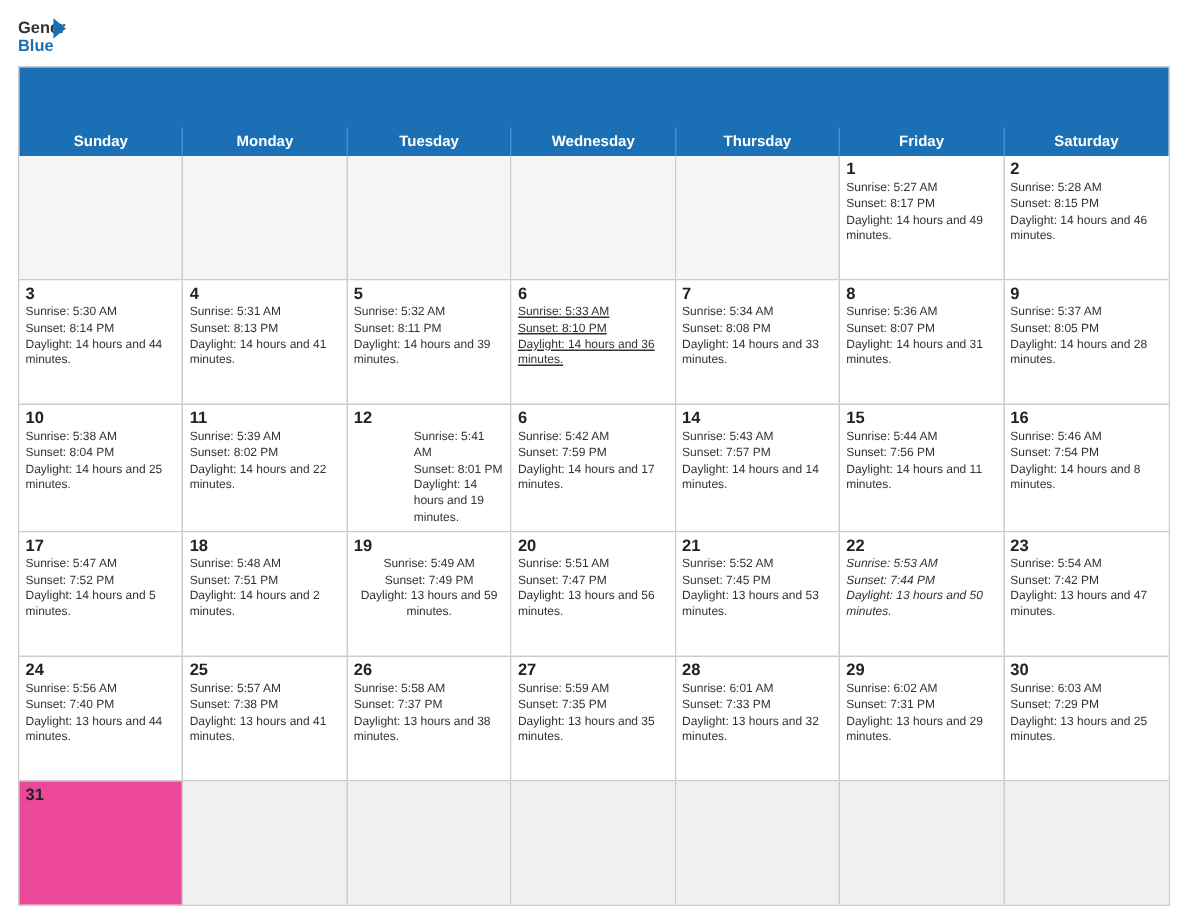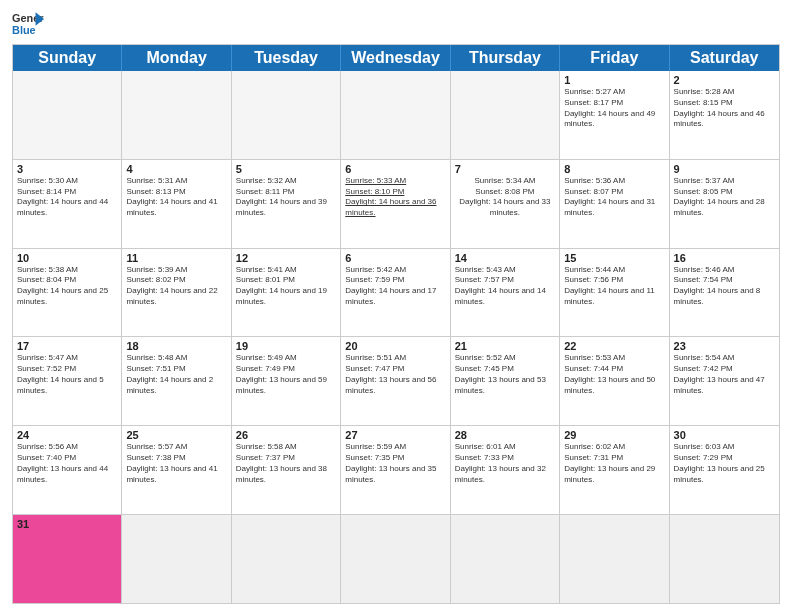--- a/index.html
+++ b/index.html
@@ -51,25 +51,26 @@
       flex-direction: column;
       border: 1px solid #ccc;
     }
     .cal-header {
       display: grid;
       grid-template-columns: repeat(7, 1fr);
       background: #1a6fb5;
     }
     .cal-header-cell {
       color: #fff;
-      font-size: 16px;
+      font-size: 10px;
       font-weight: bold;
       text-align: center;
       padding: 4px 2px;
       border-right: 1px solid #3a8fd5;
+      margin-top: 40px;
     }
     .cal-header-cell:last-child { border-right: none; }
     .cal-body {
       flex: 1;
       display: flex;
       flex-direction: column;
     }
     .cal-row {
       display: grid;
       grid-template-columns: repeat(7, 1fr);
@@ -175,21 +176,21 @@
 Daylight: 14 hours and 39 minutes.</div>
           </div>
           <div class="cal-cell">
             <span class="day-num">6</span>
             <div class="cell-info" style="white-space: pre-line; text-decoration: underline;">Sunrise: 5:33 AM
 Sunset: 8:10 PM
 Daylight: 14 hours and 36 minutes.</div>
           </div>
           <div class="cal-cell">
             <span class="day-num">7</span>
-            <div class="cell-info" style="white-space: pre-line; text-align: center;">Sunrise: 5:34 AM
+            <div class="cell-info" style="white-space: pre-line;">Sunrise: 5:34 AM
 Sunset: 8:08 PM
 Daylight: 14 hours and 33 minutes.</div>
           </div>
           <div class="cal-cell">
             <span class="day-num">8</span>
             <div class="cell-info" style="white-space: pre-line;">Sunrise: 5:36 AM
 Sunset: 8:07 PM
 Daylight: 14 hours and 31 minutes.</div>
           </div>
           <div class="cal-cell">
@@ -207,21 +208,21 @@
 Daylight: 14 hours and 25 minutes.</div>
           </div>
           <div class="cal-cell">
             <span class="day-num">11</span>
             <div class="cell-info" style="white-space: pre-line;">Sunrise: 5:39 AM
 Sunset: 8:02 PM
 Daylight: 14 hours and 22 minutes.</div>
           </div>
           <div class="cal-cell">
             <span class="day-num">12</span>
-            <div class="cell-info" style="white-space: pre-line;">Sunrise: 5:41 AM
+            <div class="cell-info" style="white-space: pre-line; margin-left: 40px;">Sunrise: 5:41 AM
 Sunset: 8:01 PM
 Daylight: 14 hours and 19 minutes.</div>
           </div>
           <div class="cal-cell">
             <span class="day-num">6</span>
             <div class="cell-info" style="white-space: pre-line;">Sunrise: 5:42 AM
 Sunset: 7:59 PM
 Daylight: 14 hours and 17 minutes.</div>
           </div>
           <div class="cal-cell">
@@ -251,39 +252,39 @@
 Daylight: 14 hours and 5 minutes.</div>
           </div>
           <div class="cal-cell">
             <span class="day-num">18</span>
             <div class="cell-info" style="white-space: pre-line;">Sunrise: 5:48 AM
 Sunset: 7:51 PM
 Daylight: 14 hours and 2 minutes.</div>
           </div>
           <div class="cal-cell">
             <span class="day-num">19</span>
-            <div class="cell-info" style="white-space: pre-line;">Sunrise: 5:49 AM
+            <div class="cell-info" style="white-space: pre-line; text-align: center;">Sunrise: 5:49 AM
 Sunset: 7:49 PM
 Daylight: 13 hours and 59 minutes.</div>
           </div>
           <div class="cal-cell">
             <span class="day-num">20</span>
             <div class="cell-info" style="white-space: pre-line;">Sunrise: 5:51 AM
 Sunset: 7:47 PM
 Daylight: 13 hours and 56 minutes.</div>
           </div>
           <div class="cal-cell">
             <span class="day-num">21</span>
             <div class="cell-info" style="white-space: pre-line;">Sunrise: 5:52 AM
 Sunset: 7:45 PM
 Daylight: 13 hours and 53 minutes.</div>
           </div>
           <div class="cal-cell">
             <span class="day-num">22</span>
-            <div class="cell-info" style="white-space: pre-line;">Sunrise: 5:53 AM
+            <div class="cell-info" style="white-space: pre-line; font-style: italic;">Sunrise: 5:53 AM
 Sunset: 7:44 PM
 Daylight: 13 hours and 50 minutes.</div>
           </div>
           <div class="cal-cell">
             <span class="day-num">23</span>
             <div class="cell-info" style="white-space: pre-line;">Sunrise: 5:54 AM
 Sunset: 7:42 PM
 Daylight: 13 hours and 47 minutes.</div>
           </div>
         </div>

